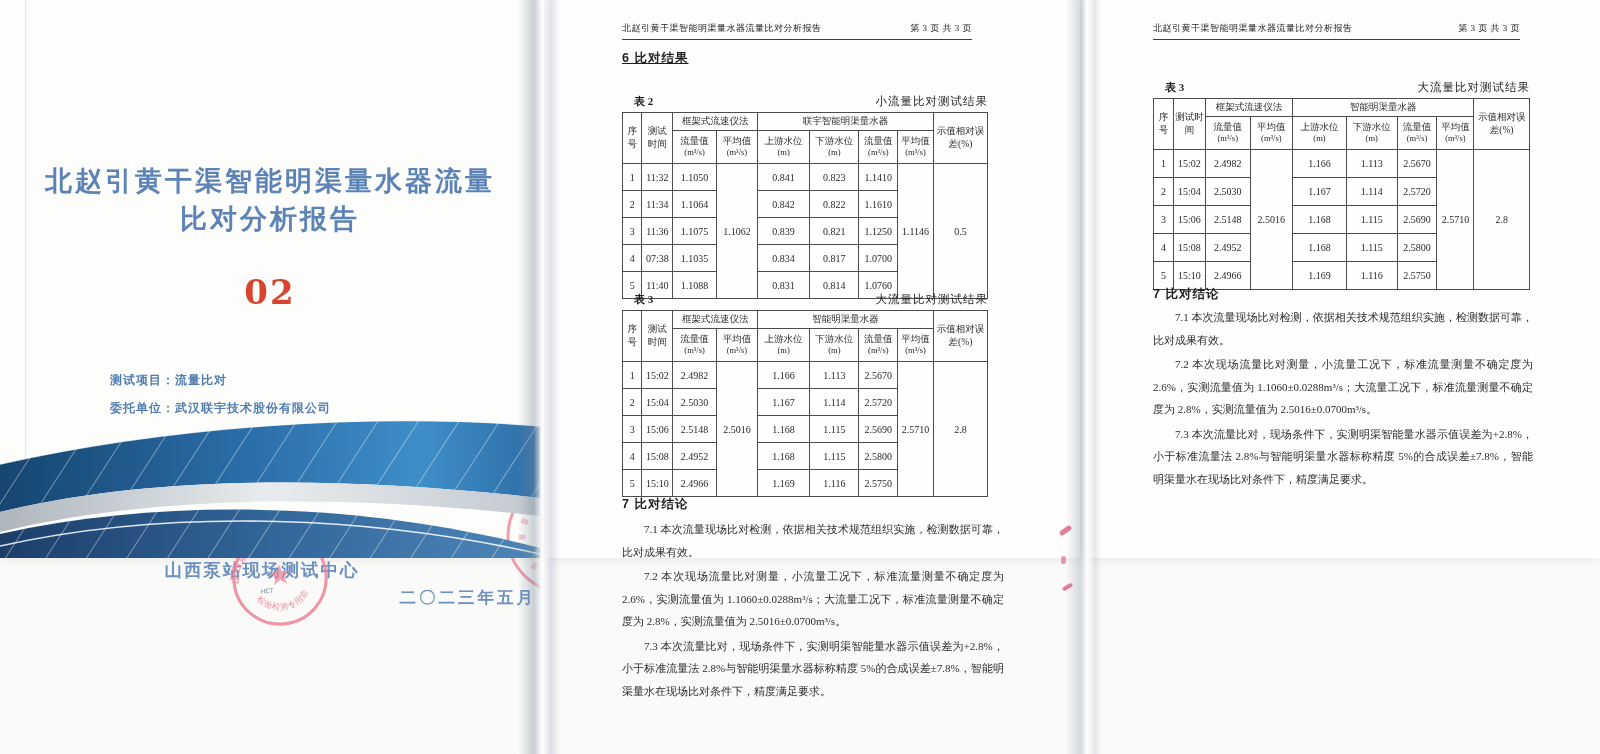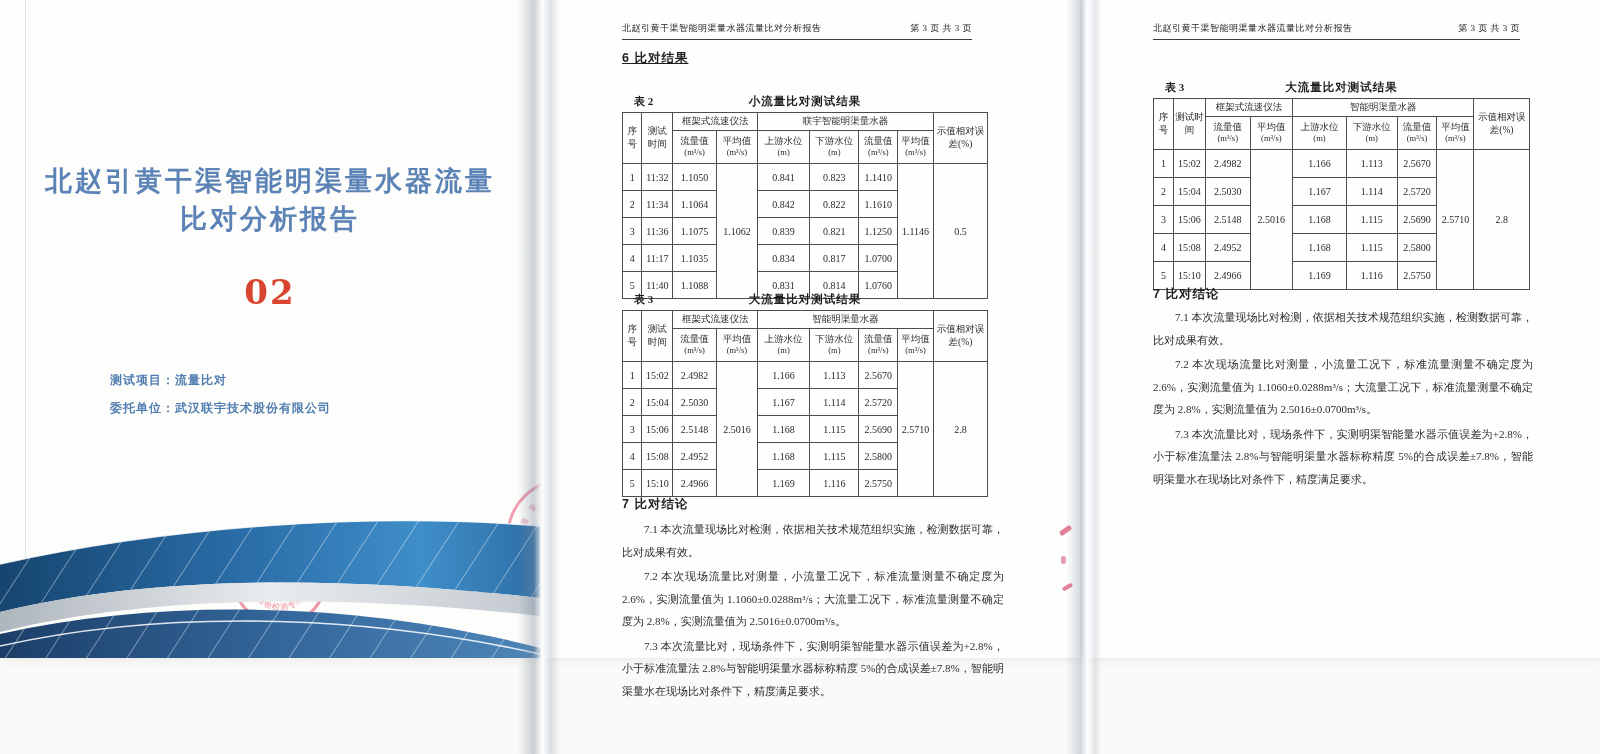--- a/index.html
+++ b/index.html
@@ -1,21 +1,21 @@
 <!DOCTYPE html>
 <html><head>
 <meta charset="utf-8">
 <style>
   html,body{margin:0;padding:0;}
   body{
     width:1600px;height:754px;position:relative;overflow:hidden;
     background:#fafaf8;
     font-family:"Liberation Serif", serif;
   }
-  .page{position:absolute;top:0;height:658px;box-shadow:0 0 10px rgba(90,100,115,.15);}
+  .page{position:absolute;top:0;height:558px;box-shadow:0 0 10px rgba(90,100,115,.15);}
   
   .page-cover{left:0;width:540px;background:#fdfdfb;}
   .cover-edge{position:absolute;left:25px;top:0;bottom:0;width:1px;background:rgba(175,185,195,.35);}
   .cover-title{
     position:absolute;top:162px;left:0;width:540px;text-align:center;
     color:#5c83b6;font-family:"Liberation Sans",sans-serif;font-weight:bold;
     font-size:27px;line-height:38px;letter-spacing:3px;
   }
   .report-number{
     position:absolute;top:272px;left:0;width:540px;text-align:center;
@@ -55,21 +55,21 @@
     position:absolute;top:22px;display:flex;justify-content:space-between;align-items:flex-end;
     border-bottom:1.2px solid #3c3c3c;padding-bottom:4px;
     font-size:9px;color:#222;letter-spacing:.5px;
   }
   .page-mid .page-header{left:77px;width:350px;}
   .page-right .page-header{left:68px;width:367px;}
   .sec-heading{position:absolute;font-family:"Liberation Sans",sans-serif;font-weight:bold;font-size:12.5px;color:#1e1e1e;letter-spacing:1px;}
   .intro-line{position:absolute;font-size:11px;color:#2c2c2c;}
   .cap{position:absolute;height:16px;}
   .cap-label{position:absolute;left:12px;top:0;font-size:11px;font-weight:bold;color:#1e1e1e;text-align:center;}
-  .cap-title{position:absolute;left:0;right:0;top:0;text-align:center;font-weight:bold;font-size:11.5px;color:#1e1e1e;letter-spacing:1px;}
+  .cap-title{position:absolute;left:0;right:0;top:0;text-align:right;font-weight:normal;font-size:11.5px;color:#1e1e1e;letter-spacing:1px;}
   table.cmp{border-collapse:collapse;table-layout:fixed;position:absolute;color:#2a2a2a;}
   .page-mid table.cmp{width:366px;}
   .page-right table.cmp{width:377px;}
   table.cmp th,table.cmp td{border:1px solid #4c4c4c;text-align:center;vertical-align:middle;padding:1px;font-weight:normal;}
   table.cmp thead tr:first-child th{height:15px;font-size:9.5px;margin-top:29px;}
   table.cmp thead tr:last-child th{height:30px;font-size:9.5px;line-height:11.5px;}
   table.cmp .unit{font-size:8.5px;}
   .page-mid table.cmp tbody td{height:24px;font-size:10px;}
   .page-right table.cmp tbody td{height:25px;font-size:10px;}
   .c1{width:5.3%;}.c2{width:8.5%;}.c3{width:11.9%;}.c4{width:11.3%;}.c5{width:14.3%;}
@@ -232,21 +232,21 @@
       <tr>
         <td>3</td>
         <td>11:36</td>
         <td>1.1075</td>
         <td>0.839</td>
         <td>0.821</td>
         <td>1.1250</td>
       </tr>
       <tr>
         <td>4</td>
-        <td>11:17</td>
+        <td>07:38</td>
         <td>1.1035</td>
         <td>0.834</td>
         <td>0.817</td>
         <td>1.0700</td>
       </tr>
       <tr>
         <td>5</td>
         <td>11:40</td>
         <td>1.1088</td>
         <td>0.831</td>

